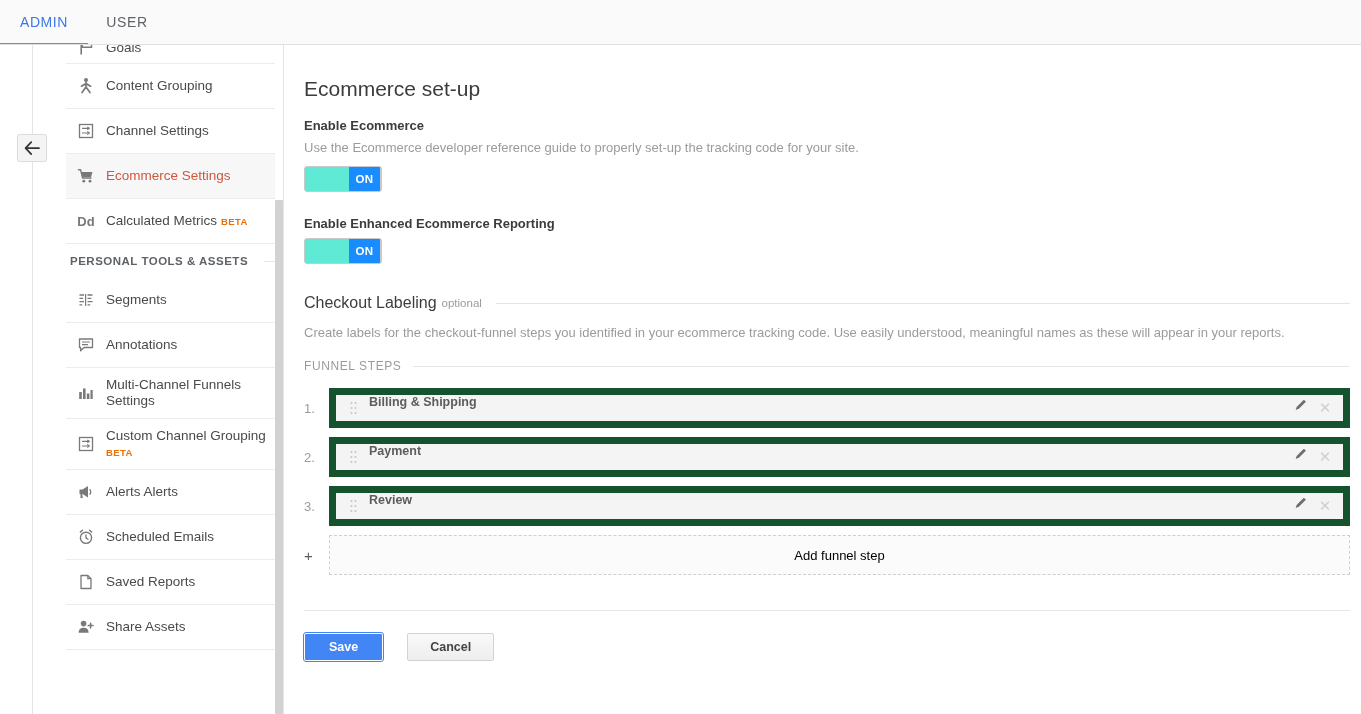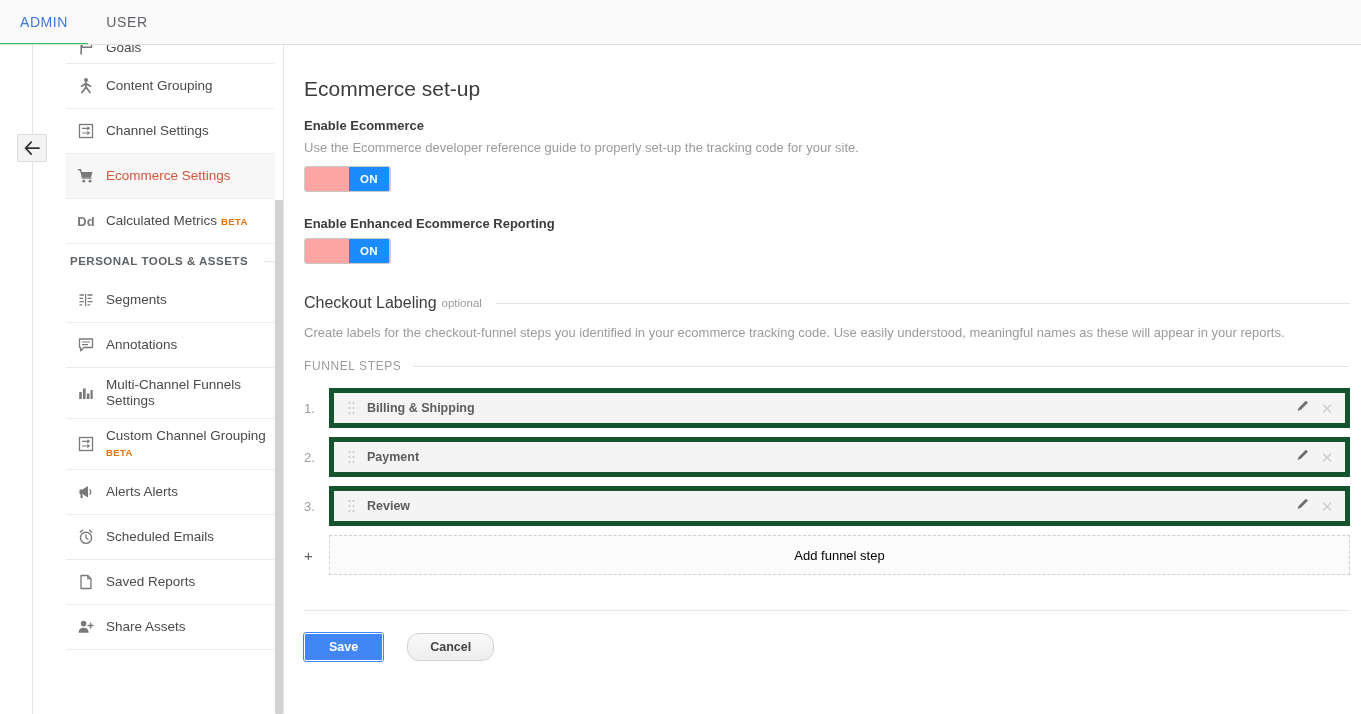--- a/index.html
+++ b/index.html
@@ -125,24 +125,24 @@
     margin: 0 0 17px 0; line-height: 24px;
   }
   .field-label {
     font-size: 13px; font-weight: bold; color: #3c3c3c;
     margin-bottom: 7px;
   }
   .field-desc {
     font-size: 13px; color: #9b9b9b; margin-bottom: 11px;
   }
   .toggle {
-    width: 87px; height: 26px;
+    width: 78px; height: 26px;
     border: 1px solid #c9c9c9; border-radius: 3px;
     display: flex; overflow: hidden; cursor: pointer;
-    background: #fca5a5;
+    background: #5eead4;
     padding-left: 44px;
   }
   .toggle .on-part {
     width: 48px; background: #1a8cff;
     color: #fff; font-size: 11.5px; font-weight: bold;
     letter-spacing: .5px;
     display: flex; align-items: center; justify-content: center;
   }
   .toggle .off-part {
     flex: 1;
@@ -185,22 +185,22 @@
   .funnel-row {
     display: flex; align-items: center;
     margin-bottom: 9px;
   }
   .step-num {
     width: 25px; min-width: 25px;
     font-size: 13px; color: #9b9b9b; text-align: left;
   }
   .step-box {
     flex: 1; height: 40px;
-    background: #f4f4f4; border: 5px solid #14532d;
-    display: flex; align-items: center;
+    background: #f4f4f4; border: 7px solid #14532d;
+    display: flex; 
     padding: 0 6px 0 10px;
   }
   .drag-handle {
     width: 14px; min-width: 14px;
     display: flex; align-items: center; justify-content: center;
     cursor: move;
   }
   .step-name {
     font-size: 12.5px; font-weight: bold; color: #5d5d5d;
     margin-left: 9px; flex: 1;
@@ -237,21 +237,21 @@
     outline: 1px solid #4285f4;
     border-radius: 2px;
     color: #fff; font-size: 12.5px; font-weight: bold;
     display: flex; align-items: center; justify-content: center;
     cursor: pointer;
   }
   #cancel-button {
     height: 28px; padding: 0 22px;
     margin-left: 24px;
     background: linear-gradient(#f9f9f9, #eeeeee);
-    border: 1px solid #d3d3d3; border-radius: 12px;
+    border: 1px solid #d3d3d3; border-radius: 2px;
     color: #444; font-size: 12.5px; font-weight: bold;
     display: flex; align-items: center; justify-content: center;
     cursor: pointer;
   }
 </style>
 </head>
 <body>
 
 <div id="topbar">
   <div class="tab active" id="tab-admin">ADMIN</div>

